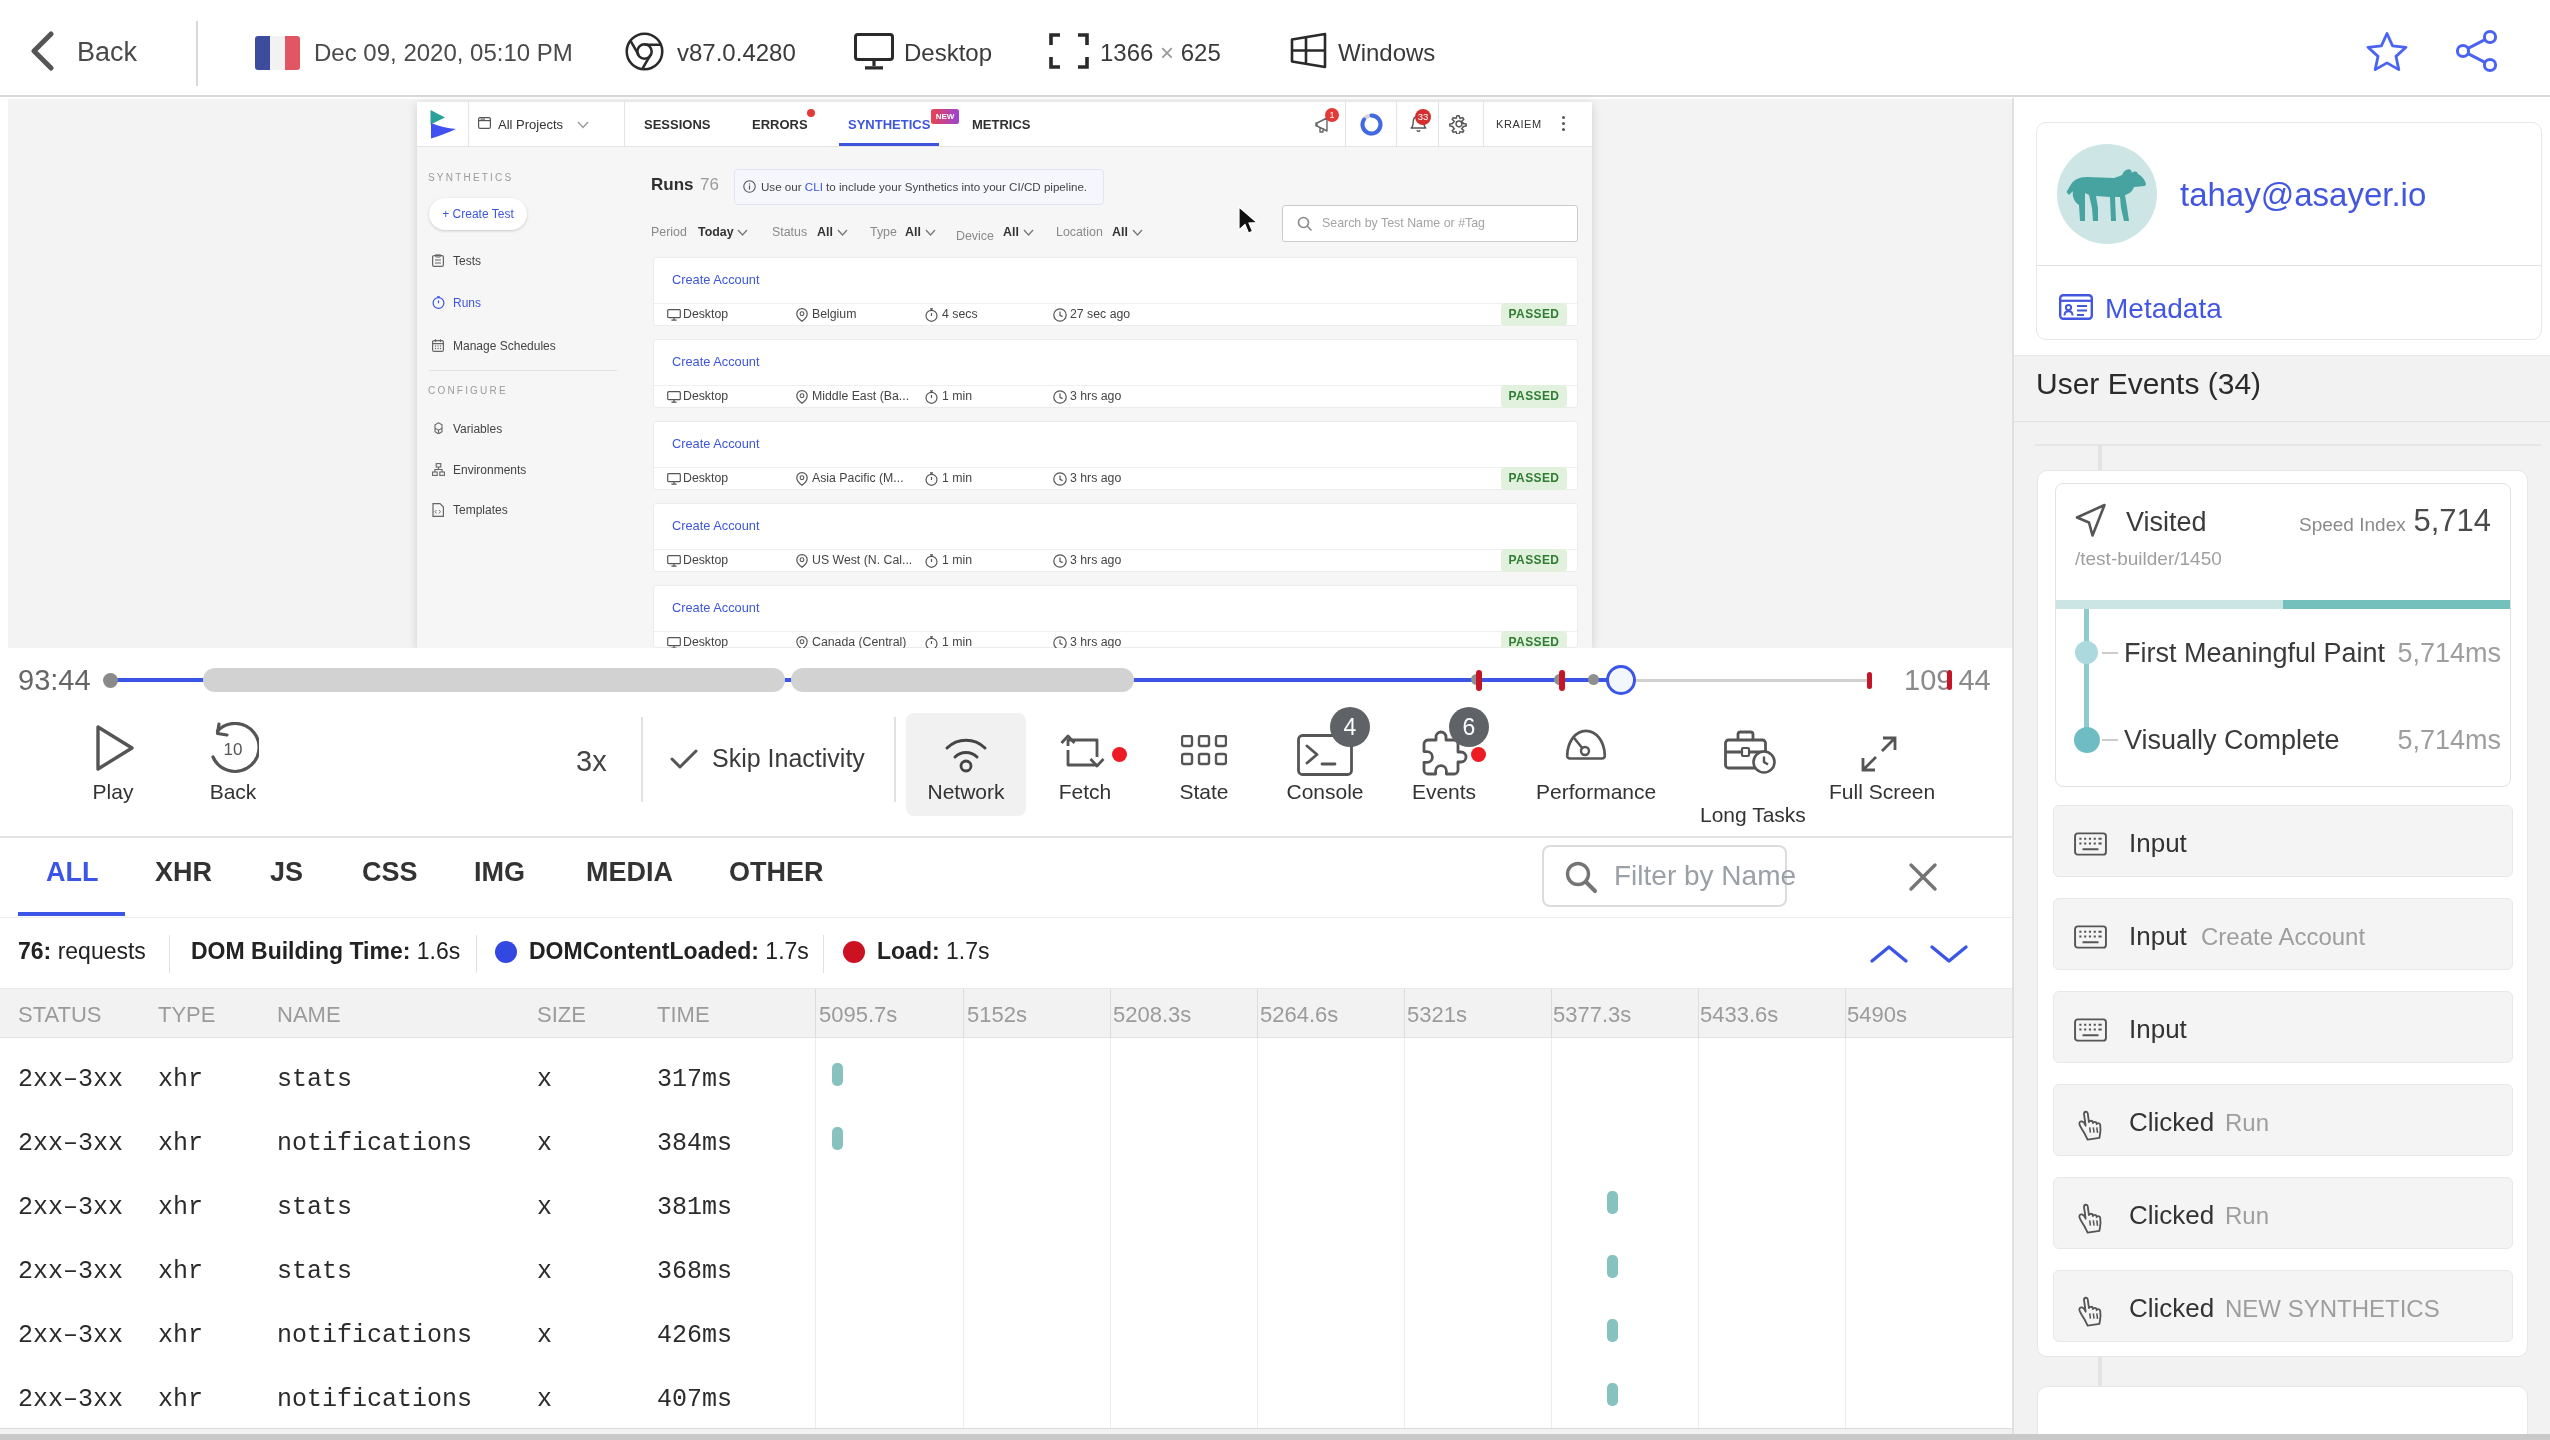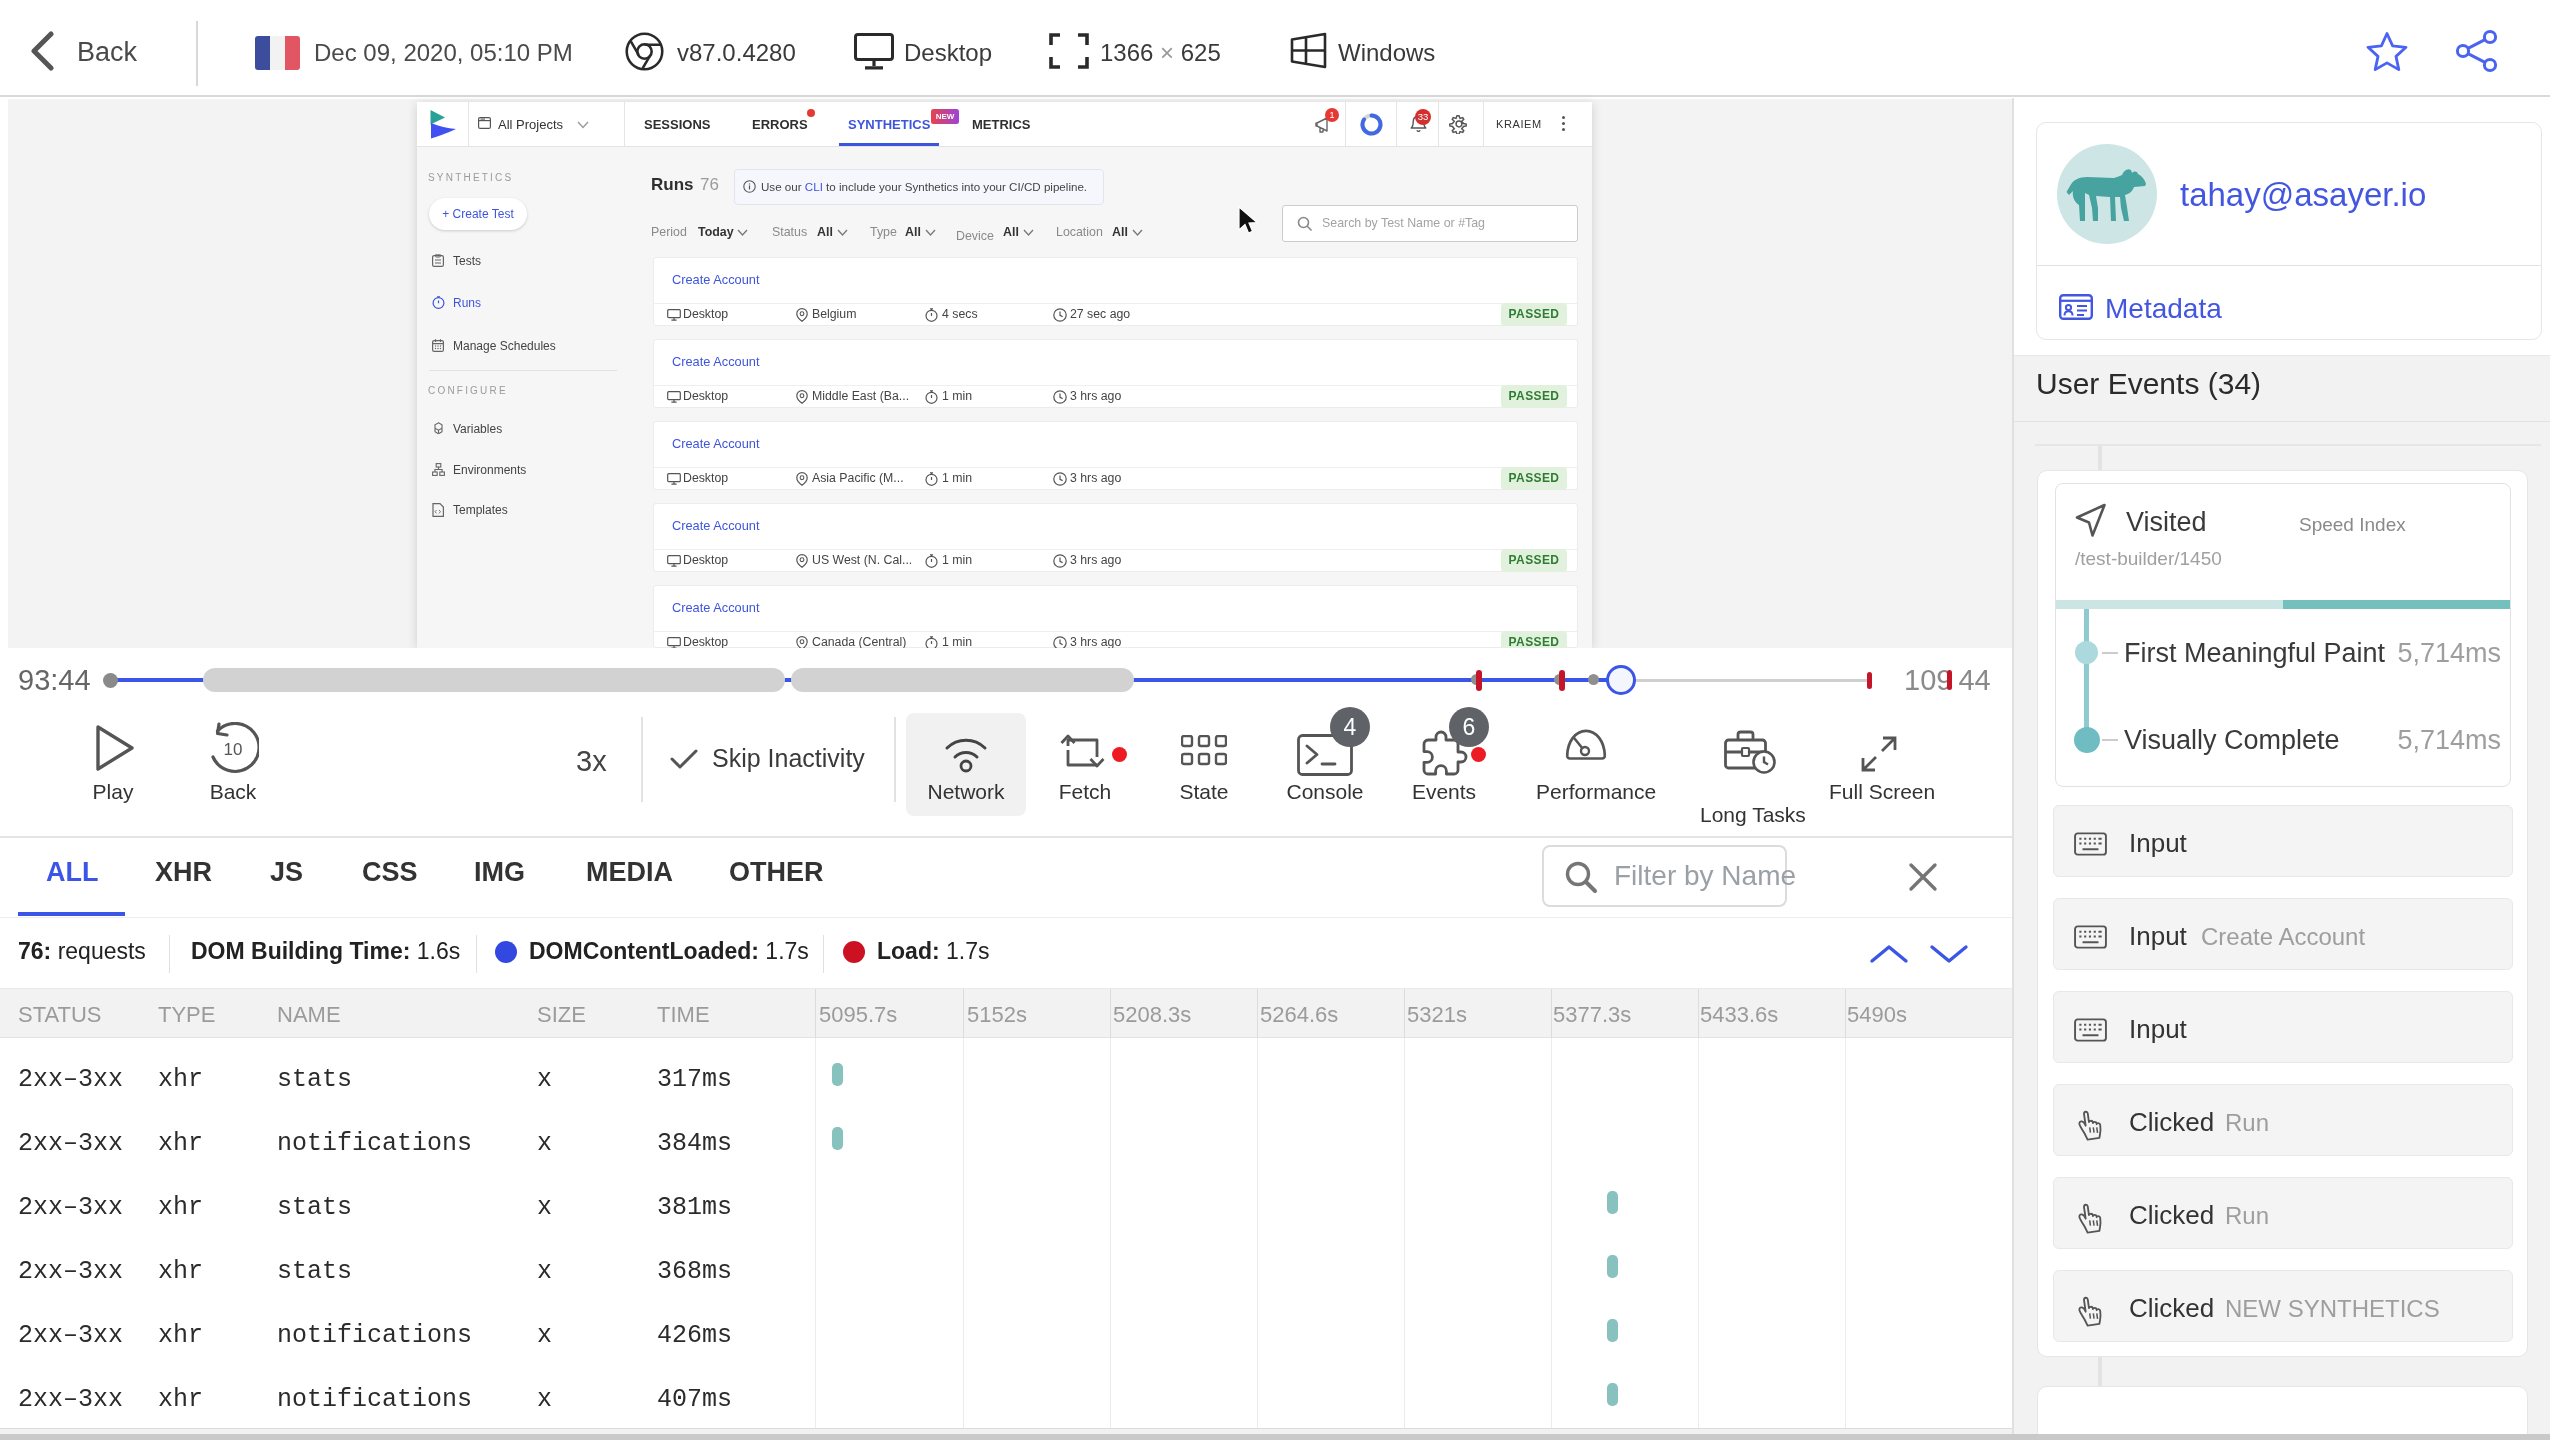--- a/index.html
+++ b/index.html
@@ -641,20 +641,21 @@
   <div class="abs" style="left:84px;top:347px;width:4px;height:25px;background:#e3e3e3;"></div>
 
   <div class="abs" style="left:23px;top:372px;width:491px;height:887px;background:#fff;border:1px solid #e6e6e6;border-radius:10px;"></div>
 
   <div class="abs" style="left:41px;top:385px;width:456px;height:304px;background:#fff;border:1px solid #e2e2e2;border-radius:8px;overflow:hidden;">
     <svg class="abs" style="left:19px;top:19px;" width="32" height="35" viewBox="0 0 32 35">
         <path d="M29.5 2 L17.5 32.5 L14 19.5 L2 14.5 Z" fill="none" stroke="#555" stroke-width="2.6" stroke-linejoin="round"></path>
       </svg>
     <div class="abs" style="left:70px;top:23px;font-size:27px;color:#3a3a3a;">Visited</div>
     <div class="abs" style="left:243px;top:30px;font-size:19px;color:#8a8a8a;">Speed Index</div>
+    <div class="abs" style="left:0px;top:19px;width:435px;font-size:31px;color:#4a4a4a;text-align:right;">5,714</div>
     <div class="abs" style="left:19px;top:64px;font-size:19px;color:#a0a0a0;">/test-builder/1450</div>
     <div class="abs" style="left:0;top:116px;width:227px;height:9px;background:#cbe4e4;"></div>
     <div class="abs" style="left:227px;top:116px;width:229px;height:9px;background:#74c0bd;"></div>
     <div class="abs" style="left:28px;top:125px;width:5px;height:131px;background:#8fcace;"></div>
     <div class="abs" style="left:19px;top:157px;width:23px;height:23px;border-radius:50%;background:#abd9dd;"></div>
     <div class="abs" style="left:18px;top:243px;width:26px;height:26px;border-radius:50%;background:#6fbdc3;"></div>
     <div class="abs" style="left:46px;top:168px;width:16px;height:2px;background:#ccc;"></div>
     <div class="abs" style="left:46px;top:255px;width:16px;height:2px;background:#ccc;"></div>
     <div class="abs" style="left:68px;top:154px;font-size:27px;color:#3a3a3a;">First Meaningful Paint</div>
     <div class="abs" style="left:0px;top:154px;width:445px;font-size:27px;color:#9e9e9e;text-align:right;">5,714ms</div>

